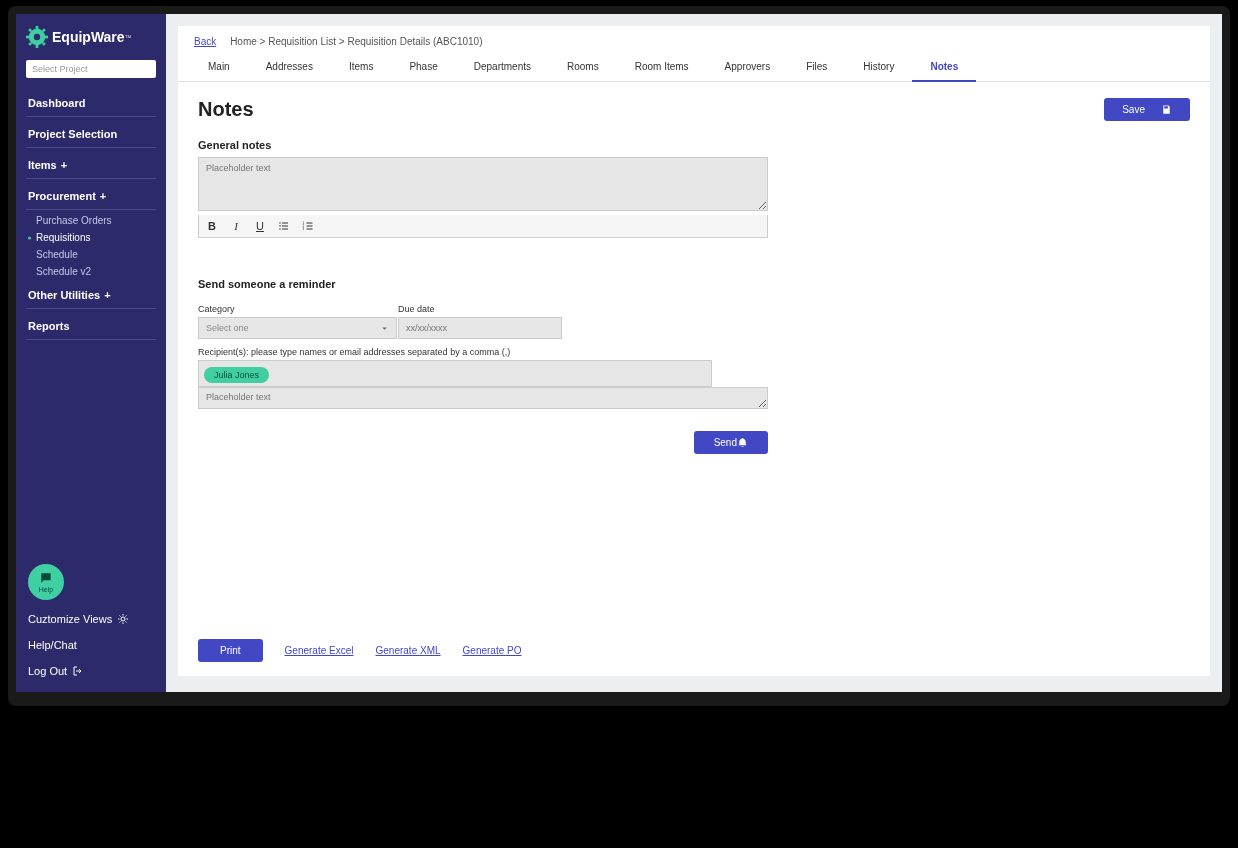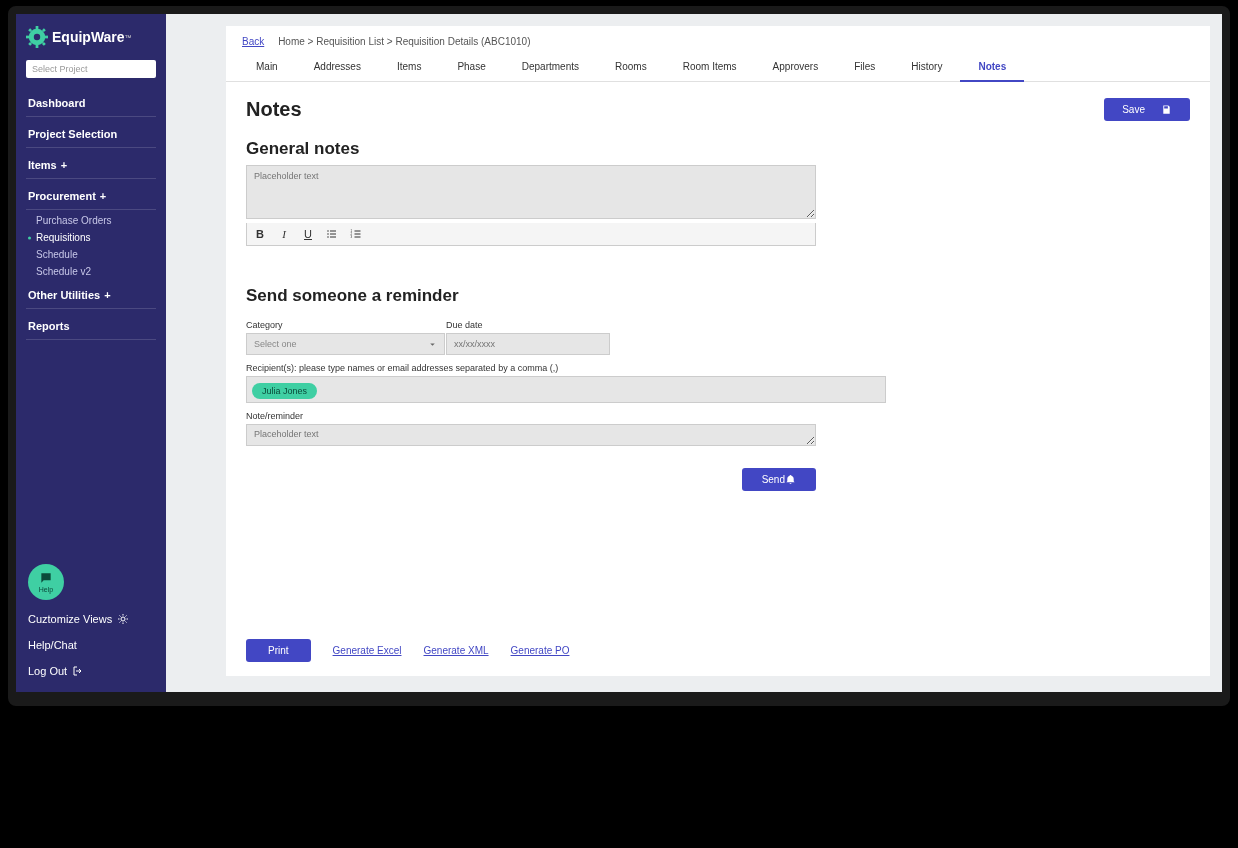--- a/index.html
+++ b/index.html
@@ -112,21 +112,20 @@
   align-items: flex-start;
   gap: 5px;
 }
 
 
 .main {
   flex: 1;
   background: #eceef0;
   padding: 12px;
   overflow: auto;
-  margin-left: 48px;
 }
 .content-card {
   background: #fff;
   min-height: 650px;
   padding: 0;
   position: relative;
 }
 
 .breadcrumb {
   padding: 10px 16px 6px 16px;
@@ -164,21 +163,21 @@
   font-size: 10px;
   padding: 6px 18px;
   border: none;
   border-radius: 3px;
   cursor: pointer;
   display: flex;
   align-items: center;
   gap: 16px;
 }
 
-.section-label { font-size: 17px; font-weight: bold; color: #222; margin-bottom: 6px; margin-top: 14px; }
+.section-label { font-size: 11px; font-weight: bold; color: #222; margin-bottom: 6px; margin-top: 14px; }
 .small-label { font-size: 9px; color: #333; margin-bottom: 3px; margin-top: 8px; display:block; }
 
 .textarea {
   width: 570px;
   height: 54px;
   background: #e6e6e6;
   border: 1px solid #ccc;
   font-size: 9px;
   color: #888;
   padding: 5px 7px;
@@ -212,21 +211,21 @@
   background: #e6e6e6;
   border: 1px solid #ccc;
   font-size: 9px;
   color: #888;
   padding: 5px 7px;
 }
 .select-box { width: 199px; display:flex; justify-content:space-between; align-items:center; cursor:pointer; }
 .text-input { width: 164px; }
 
 .chip-input {
-  width: 640px;
+  width: 514px;
   background: #e6e6e6;
   border: 1px solid #ccc;
   padding: 3px 5px;
   min-height: 22px;
 }
 .chip {
   display: inline-block;
   background: #3fcfa3;
   color: #0b4a3a;
   font-size: 9px;
@@ -423,21 +422,20 @@
               <span class="small-label">Due date</span>
               <input class="text-input" placeholder="xx/xx/xxxx" style="">
             </div>
           </div>
 
           <span class="small-label">Recipient(s): please type names or email addresses separated by a comma (,)</span>
           <div class="chip-input">
             <span class="chip">Julia Jones</span>
           </div>
 
-          <span class="small-label">Note/reminder</span>
           <textarea class="note-area" placeholder="Placeholder text" style=""></textarea>
 
           <div class="send-row">
             <button class="send-btn">
               <span>Send</span>
               <svg width="11" height="11" viewBox="0 0 24 24">
                   <path fill="#fff" d="M12 2a2 2 0 012 2c3 .9 5 3.6 5 7v5l2 2H3l2-2v-5c0-3.4 2-6.1 5-7a2 2 0 012-2zm0 20a2 2 0 002-2h-4a2 2 0 002 2z"></path>
                 </svg>
             </button>
           </div>

